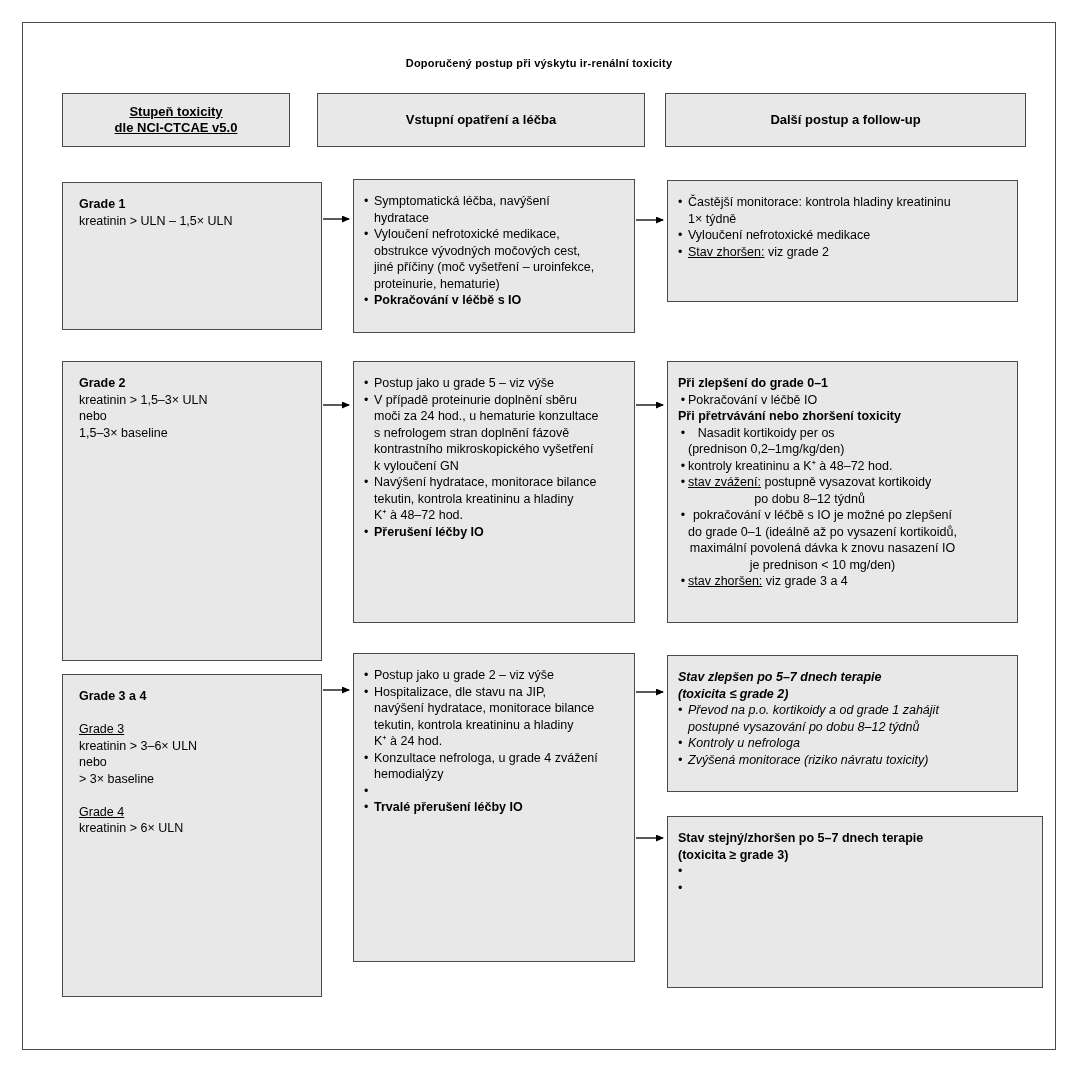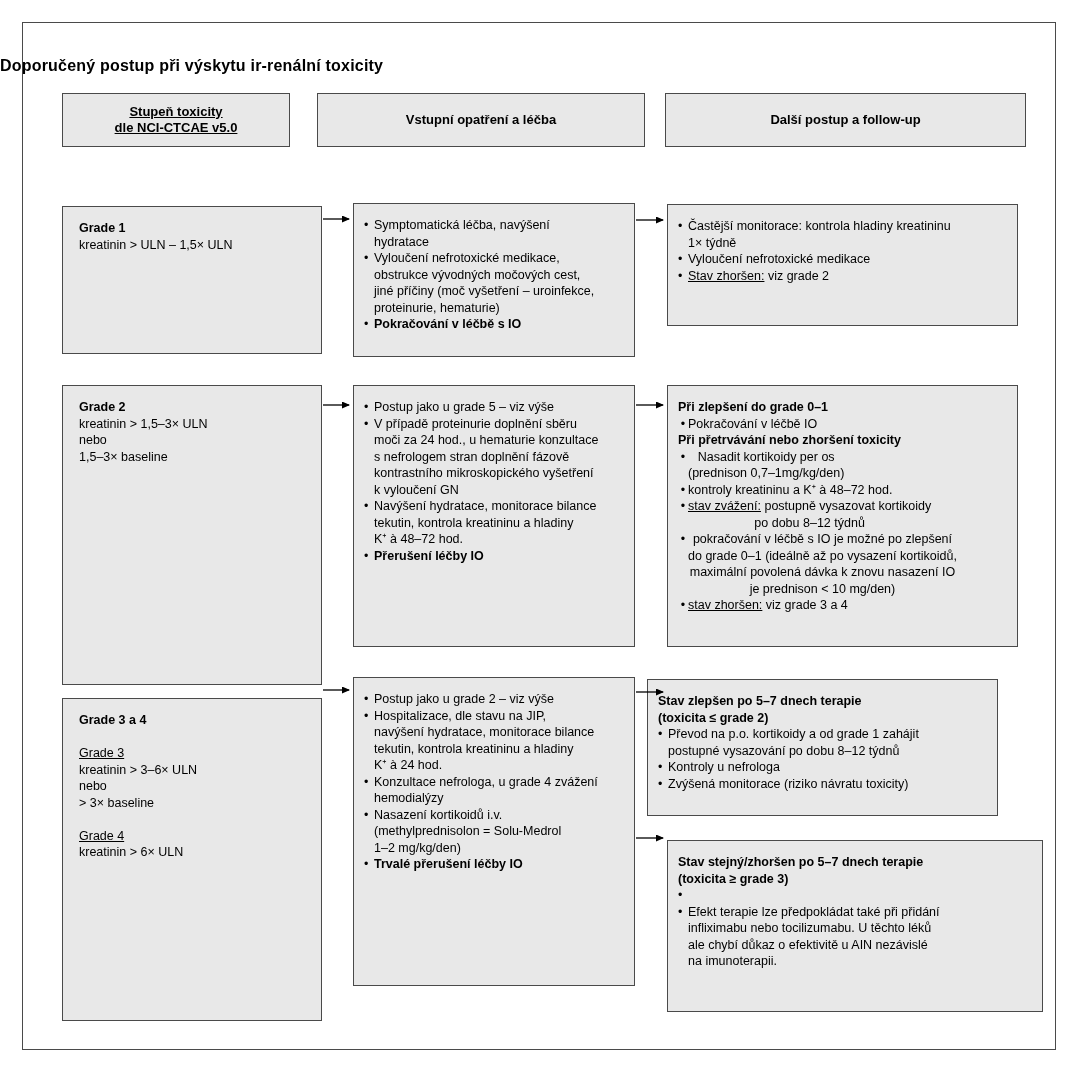--- a/index.html
+++ b/index.html
@@ -1,26 +1,26 @@
 <!DOCTYPE html>
 <html><head>
 <meta charset="utf-8">
 <style>
   * { margin:0; padding:0; box-sizing:border-box; }
   html,body { background:#ffffff; }
   body { font-family:"Liberation Sans", sans-serif; color:#000; }
   .canvas { position:relative; width:1078px; height:1073px; background:#fff; overflow:hidden; }
   .frame { position:absolute; left:22px; top:22px; width:1034px; height:1028px; border:1px solid #4a4a4a; background:#fff; }
-  .title { position:absolute; left:0; top:57px; width:1078px; text-align:left;
-           font-weight:bold; font-size:16px; letter-spacing:0.2px; }
+  .title { position:absolute; left:0; top:57px; width:1078px; text-align:center;
+           font-weight:bold; font-size:11px; letter-spacing:0.2px; }
   .box { position:absolute; background:#e8e8e8; border:1px solid #4a4a4a;
          font-size:12.5px; line-height:16.5px; overflow:hidden; }
   .box.header { display:flex; align-items:center; justify-content:center; text-align:center;
                 font-weight:bold; font-size:13px; line-height:16px; white-space:pre-line; }
-  .box.content { padding:13px 20px 8px 10px;margin-top:24px; }
+  .box.content { padding:13px 20px 8px 10px; }
   .box.criteria { padding-left:16px; }
   .item { display:flex; }
   .item.blank { height:16.5px; }
   .item .dot { flex:0 0 10px; width:10px; }
   .item .txt { white-space:pre-line; }
   .b { font-weight:bold; }
   .u { text-decoration:underline; }
   .arrows { position:absolute; left:0; top:0; width:1078px; height:1073px; pointer-events:none; }
 </style>
 </head>
@@ -123,21 +123,21 @@
       <div class="item bullet">
         <span class="dot">•</span>
         <span class="txt"><span>Pokračování v léčbě IO</span></span>
       </div>
       <div class="item line">
         <span class="txt"><span class="b">Při přetrvávání nebo zhoršení toxicity</span></span>
       </div>
       <div class="item bullet">
         <span class="dot">•</span>
         <span class="txt"><span>Nasadit kortikoidy per os
-(prednison 0,7–1mg/kg/den)</span></span>
+(prednison 0,2–1mg/kg/den)</span></span>
       </div>
       <div class="item bullet">
         <span class="dot">•</span>
         <span class="txt"><span>kontroly kreatininu a K⁺ à 48–72 hod.</span></span>
       </div>
       <div class="item bullet">
         <span class="dot">•</span>
         <span class="txt"><span class="u">stav zvážení:</span><span> postupně vysazovat kortikoidy
 po dobu 8–12 týdnů</span></span>
       </div>
@@ -191,30 +191,27 @@
 tekutin, kontrola kreatininu a hladiny
 K⁺ à 24 hod.</span></span>
       </div>
       <div class="item bullet">
         <span class="dot">•</span>
         <span class="txt"><span>Konzultace nefrologa, u grade 4 zvážení
 hemodialýzy</span></span>
       </div>
       <div class="item bullet">
         <span class="dot">•</span>
-        <span class="txt"><span>Nasazení kortikoidů i.v.
-(methylprednisolon = Solu-Medrol
-1–2 mg/kg/den)</span></span>
       </div>
       <div class="item bullet">
         <span class="dot">•</span>
         <span class="txt"><span class="b">Trvalé přerušení léčby IO</span></span>
       </div>
     </div>
-  <div class="box content" style="left:647px; top:655px; width:351px; height:137px;">
+  <div class="box content" style="left:667px; top:655px; width:351px; height:137px;font-style:italic;">
       <div class="item line">
         <span class="txt"><span class="b">Stav zlepšen po 5–7 dnech terapie
 (toxicita ≤ grade 2)</span></span>
       </div>
       <div class="item bullet">
         <span class="dot">•</span>
         <span class="txt"><span>Převod na p.o. kortikoidy a od grade 1 zahájit
 postupné vysazování po dobu 8–12 týdnů</span></span>
       </div>
       <div class="item bullet">
@@ -229,24 +226,20 @@
   <div class="box content" style="left:667px; top:816px; width:376px; height:172px;">
       <div class="item line">
         <span class="txt"><span class="b">Stav stejný/zhoršen po 5–7 dnech terapie
 (toxicita ≥ grade 3)</span></span>
       </div>
       <div class="item bullet">
         <span class="dot">•</span>
       </div>
       <div class="item bullet">
         <span class="dot">•</span>
-        <span class="txt"><span>Efekt terapie lze předpokládat také při přidání
-infliximabu nebo tocilizumabu. U těchto léků
-ale chybí důkaz o efektivitě u AIN nezávislé
-na imunoterapii.</span></span>
       </div>
     </div>
 
   <svg class="arrows" viewBox="0 0 1078 1073">
     <defs>
       <marker id="ah" markerWidth="9" markerHeight="8" refX="7" refY="3.5" orient="auto" markerUnits="userSpaceOnUse">
         <path d="M0,0 L8,3.5 L0,7 Z" fill="#000"></path>
       </marker>
     </defs>
     <line x1="323" y1="219" x2="349" y2="219" stroke="#000" stroke-width="1.3" marker-end="url(#ah)"></line>

